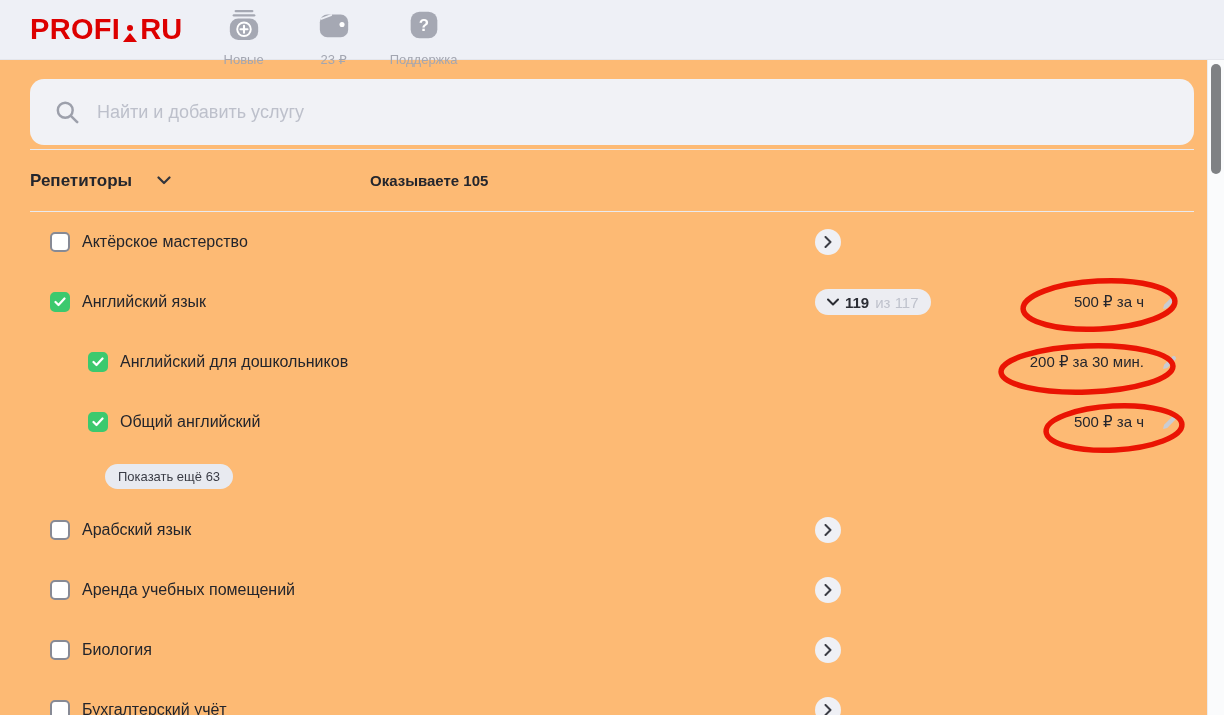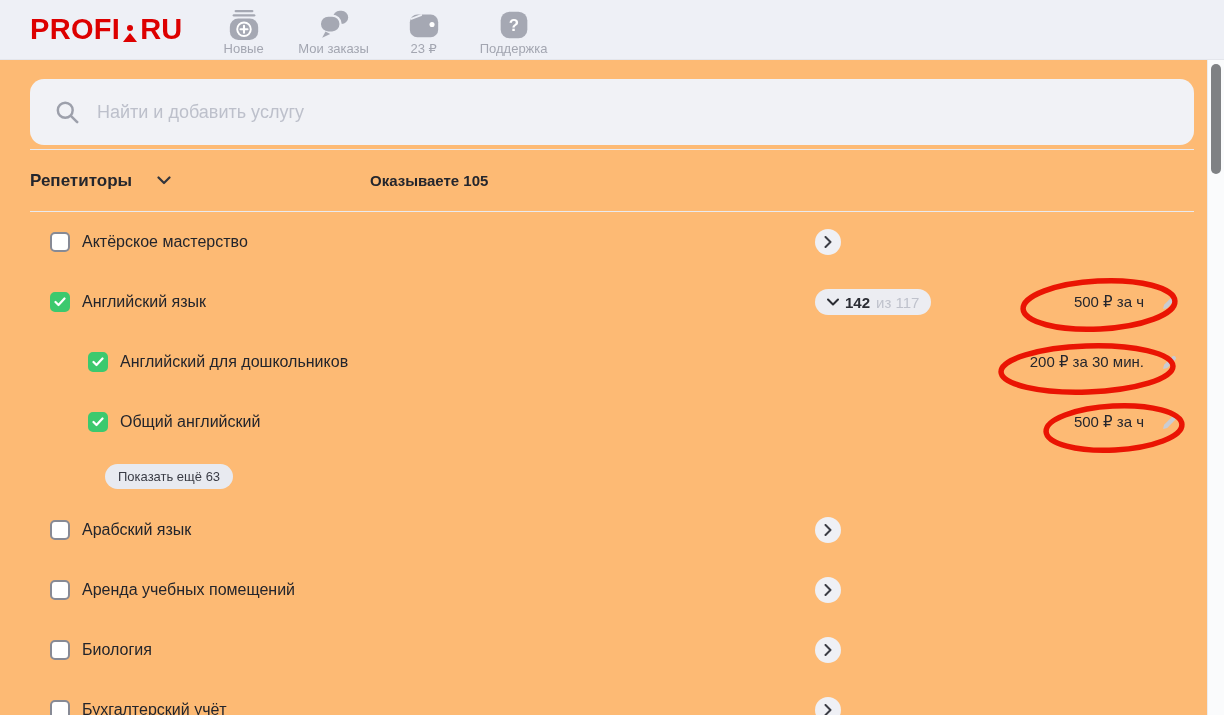--- a/index.html
+++ b/index.html
@@ -13,21 +13,21 @@
   .logo { display:flex; align-items:center; font-size:29px; font-weight:800;
           color:var(--brand-red); letter-spacing:.3px; cursor:pointer; }
   .logo-person { display:flex; flex-direction:column; align-items:center; gap:1.5px; margin:7px 3px 0; }
   .lp-dot { width:6.5px; height:6.5px; border-radius:50%; background:var(--brand-red); }
   .lp-body { width:0; height:0; border-left:7.5px solid transparent; border-right:7.5px solid transparent;
              border-bottom:9px solid var(--brand-red); }
   .nav { display:flex; margin-left:16px; }
   .nav-item { width:90px; display:flex; flex-direction:column; align-items:center;
               justify-content:flex-start; padding-top:9px; cursor:pointer; }
   .nav-item .ic { height:32px; display:flex; align-items:center; justify-content:center; }
-  .nav-item .lbl { margin-top:0; font-size:13px; color:#a3a6b1; }
+  .nav-item .lbl { margin-top:11px; font-size:13px; color:#a3a6b1; }
   .nav-item.active { background:var(--active-tab-bg); }
   .nav-item.active .lbl { color:#2e3038; }
   .avatar { width:32px; height:32px; border-radius:50%;
             background:radial-gradient(circle at 50% 42%, #c59877 26%, #8a6749 62%, #4e3a2b 100%); }
 
   
   .page { padding:0 30px; }
   .search-wrap { margin-top:19px; }
   .search-box { height:66px; background:#f1f2f6; border-radius:14px; display:flex;
                 align-items:center; padding:0 24px; }
@@ -99,32 +99,20 @@
             <rect x="8" y="2" width="20" height="2.6" rx="1.3" fill="#a5a8b3"></rect>
             <rect x="6" y="6.5" width="24" height="2.6" rx="1.3" fill="#a5a8b3"></rect>
             <rect x="3" y="11" width="30" height="23" rx="9" fill="#a5a8b3"></rect>
             <circle cx="18" cy="22.5" r="7.2" fill="none" stroke="#fff" stroke-width="2"></circle>
             <path d="M18 18.8v7.4M14.3 22.5h7.4" stroke="#fff" stroke-width="2.2" stroke-linecap="round"></path>
           </svg>
         </span>
         <span class="lbl">Новые</span>
       </div>
 
-      <div class="nav-item">
-        <span class="ic">
-          <svg width="34" height="34" viewBox="0 0 36 36">
-            <rect x="17" y="3" width="16" height="14" rx="7" fill="#a5a8b3"></rect>
-            <g>
-              <rect x="3" y="8" width="22" height="18" rx="9" fill="#a5a8b3" stroke="#eef0f6" stroke-width="2.4"></rect>
-              <path d="M9 25 L5.5 31.5 L14 27.5 Z" fill="#a5a8b3"></path>
-            </g>
-          </svg>
-        </span>
-        <span class="lbl">Мои заказы</span>
-      </div>
 
       <div class="nav-item">
         <span class="ic">
           <svg width="34" height="34" viewBox="0 0 36 36">
             <rect x="3" y="7" width="30" height="24" rx="8" fill="#a5a8b3"></rect>
             <path d="M4.5 11.5 L15 7.5" stroke="#eef0f6" stroke-width="2" stroke-linecap="round"></path>
             <circle cx="26.5" cy="17.5" r="2.7" fill="#fff"></circle>
           </svg>
         </span>
         <span class="lbl">23 ₽</span>
@@ -188,21 +176,21 @@
           <svg width="12" height="10" viewBox="0 0 12 10">
             <path d="M1.5 5l3 3 6-6.5" fill="none" stroke="#fff" stroke-width="2.2" stroke-linecap="round" stroke-linejoin="round"></path>
           </svg>
         </span>
         <span class="row-label">Английский язык</span>
         <span class="mid">
           <span class="badge">
             <svg width="12" height="8" viewBox="0 0 12 8">
               <path d="M1 1.5l5 5 5-5" fill="none" stroke="#2b2d34" stroke-width="2" stroke-linecap="round" stroke-linejoin="round"></path>
             </svg>
-            <span class="cnt">142</span>
+            <span class="cnt">119</span>
             <span class="tot">из 117</span>
           </span>
         </span>
         <span class="price-block">
           <span class="price">500 ₽ за ч</span>
           <svg width="17" height="17" viewBox="0 0 17 17">
             <path d="M2 15l1.1-4.2 8.3-8.3a1.9 1.9 0 0 1 2.7 0l.4.4a1.9 1.9 0 0 1 0 2.7L6.2 13.9 2 15z" fill="#c8ccd4"></path>
           </svg>
         </span>
       </div>

